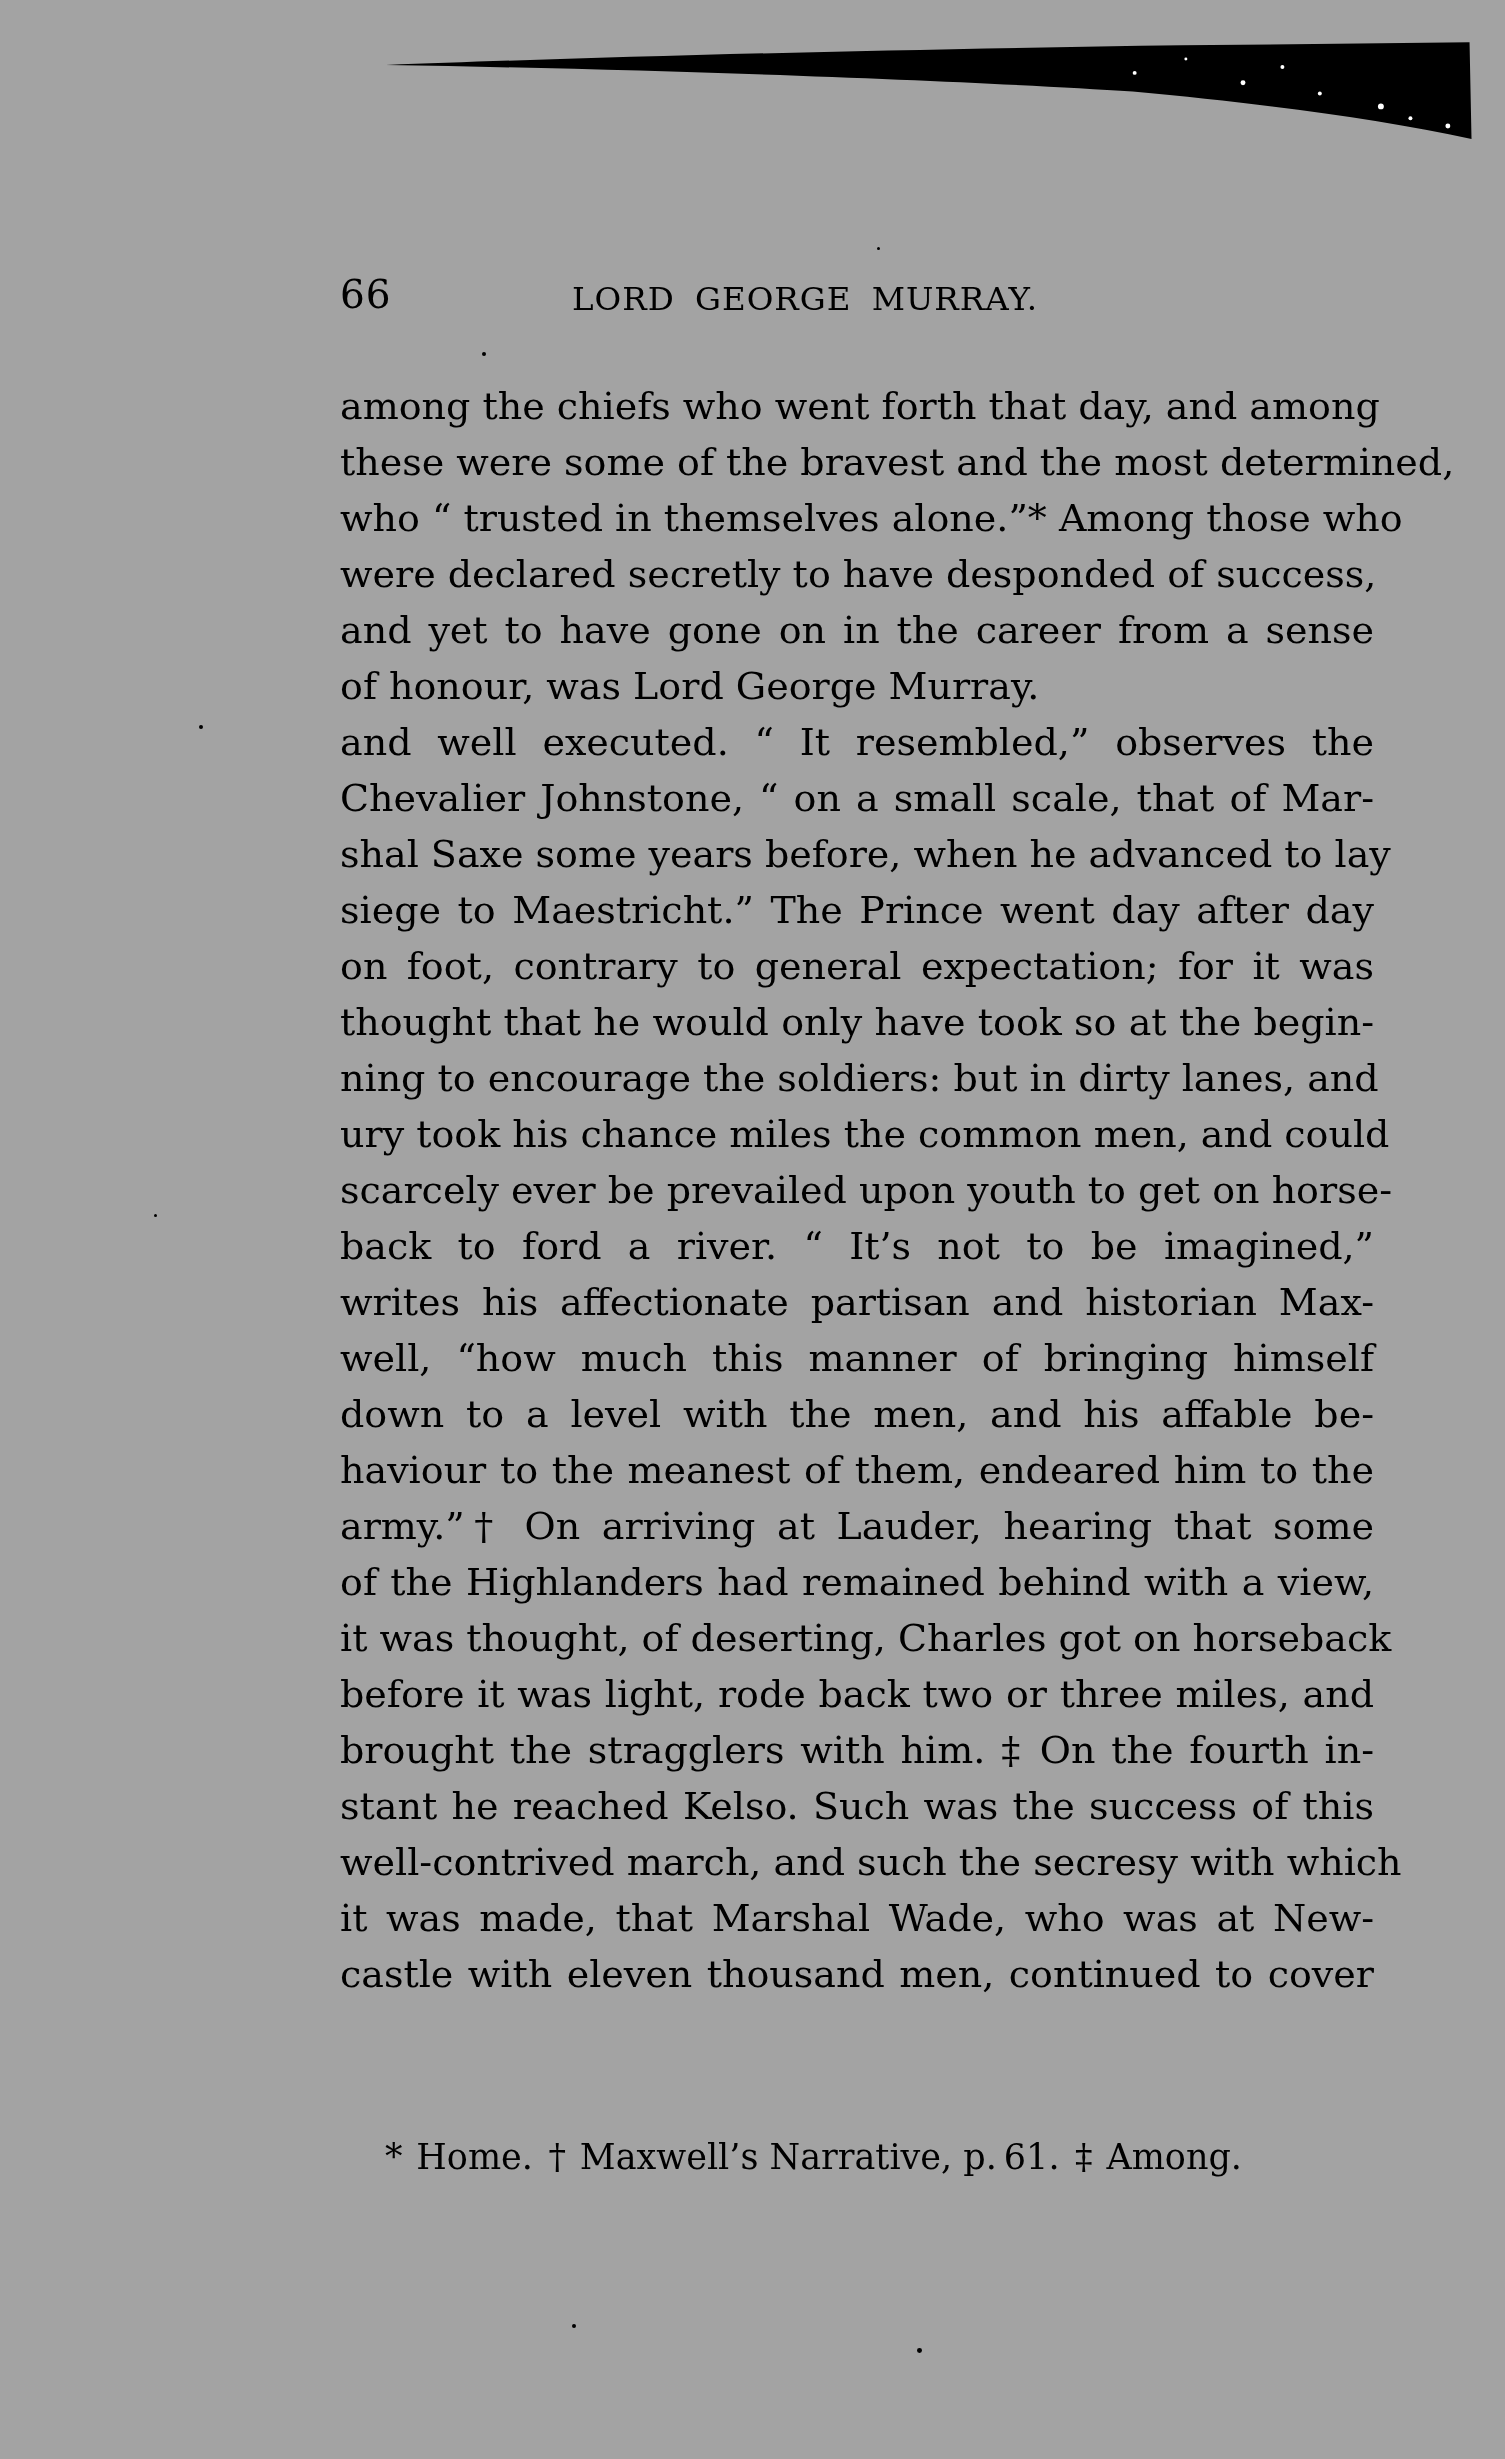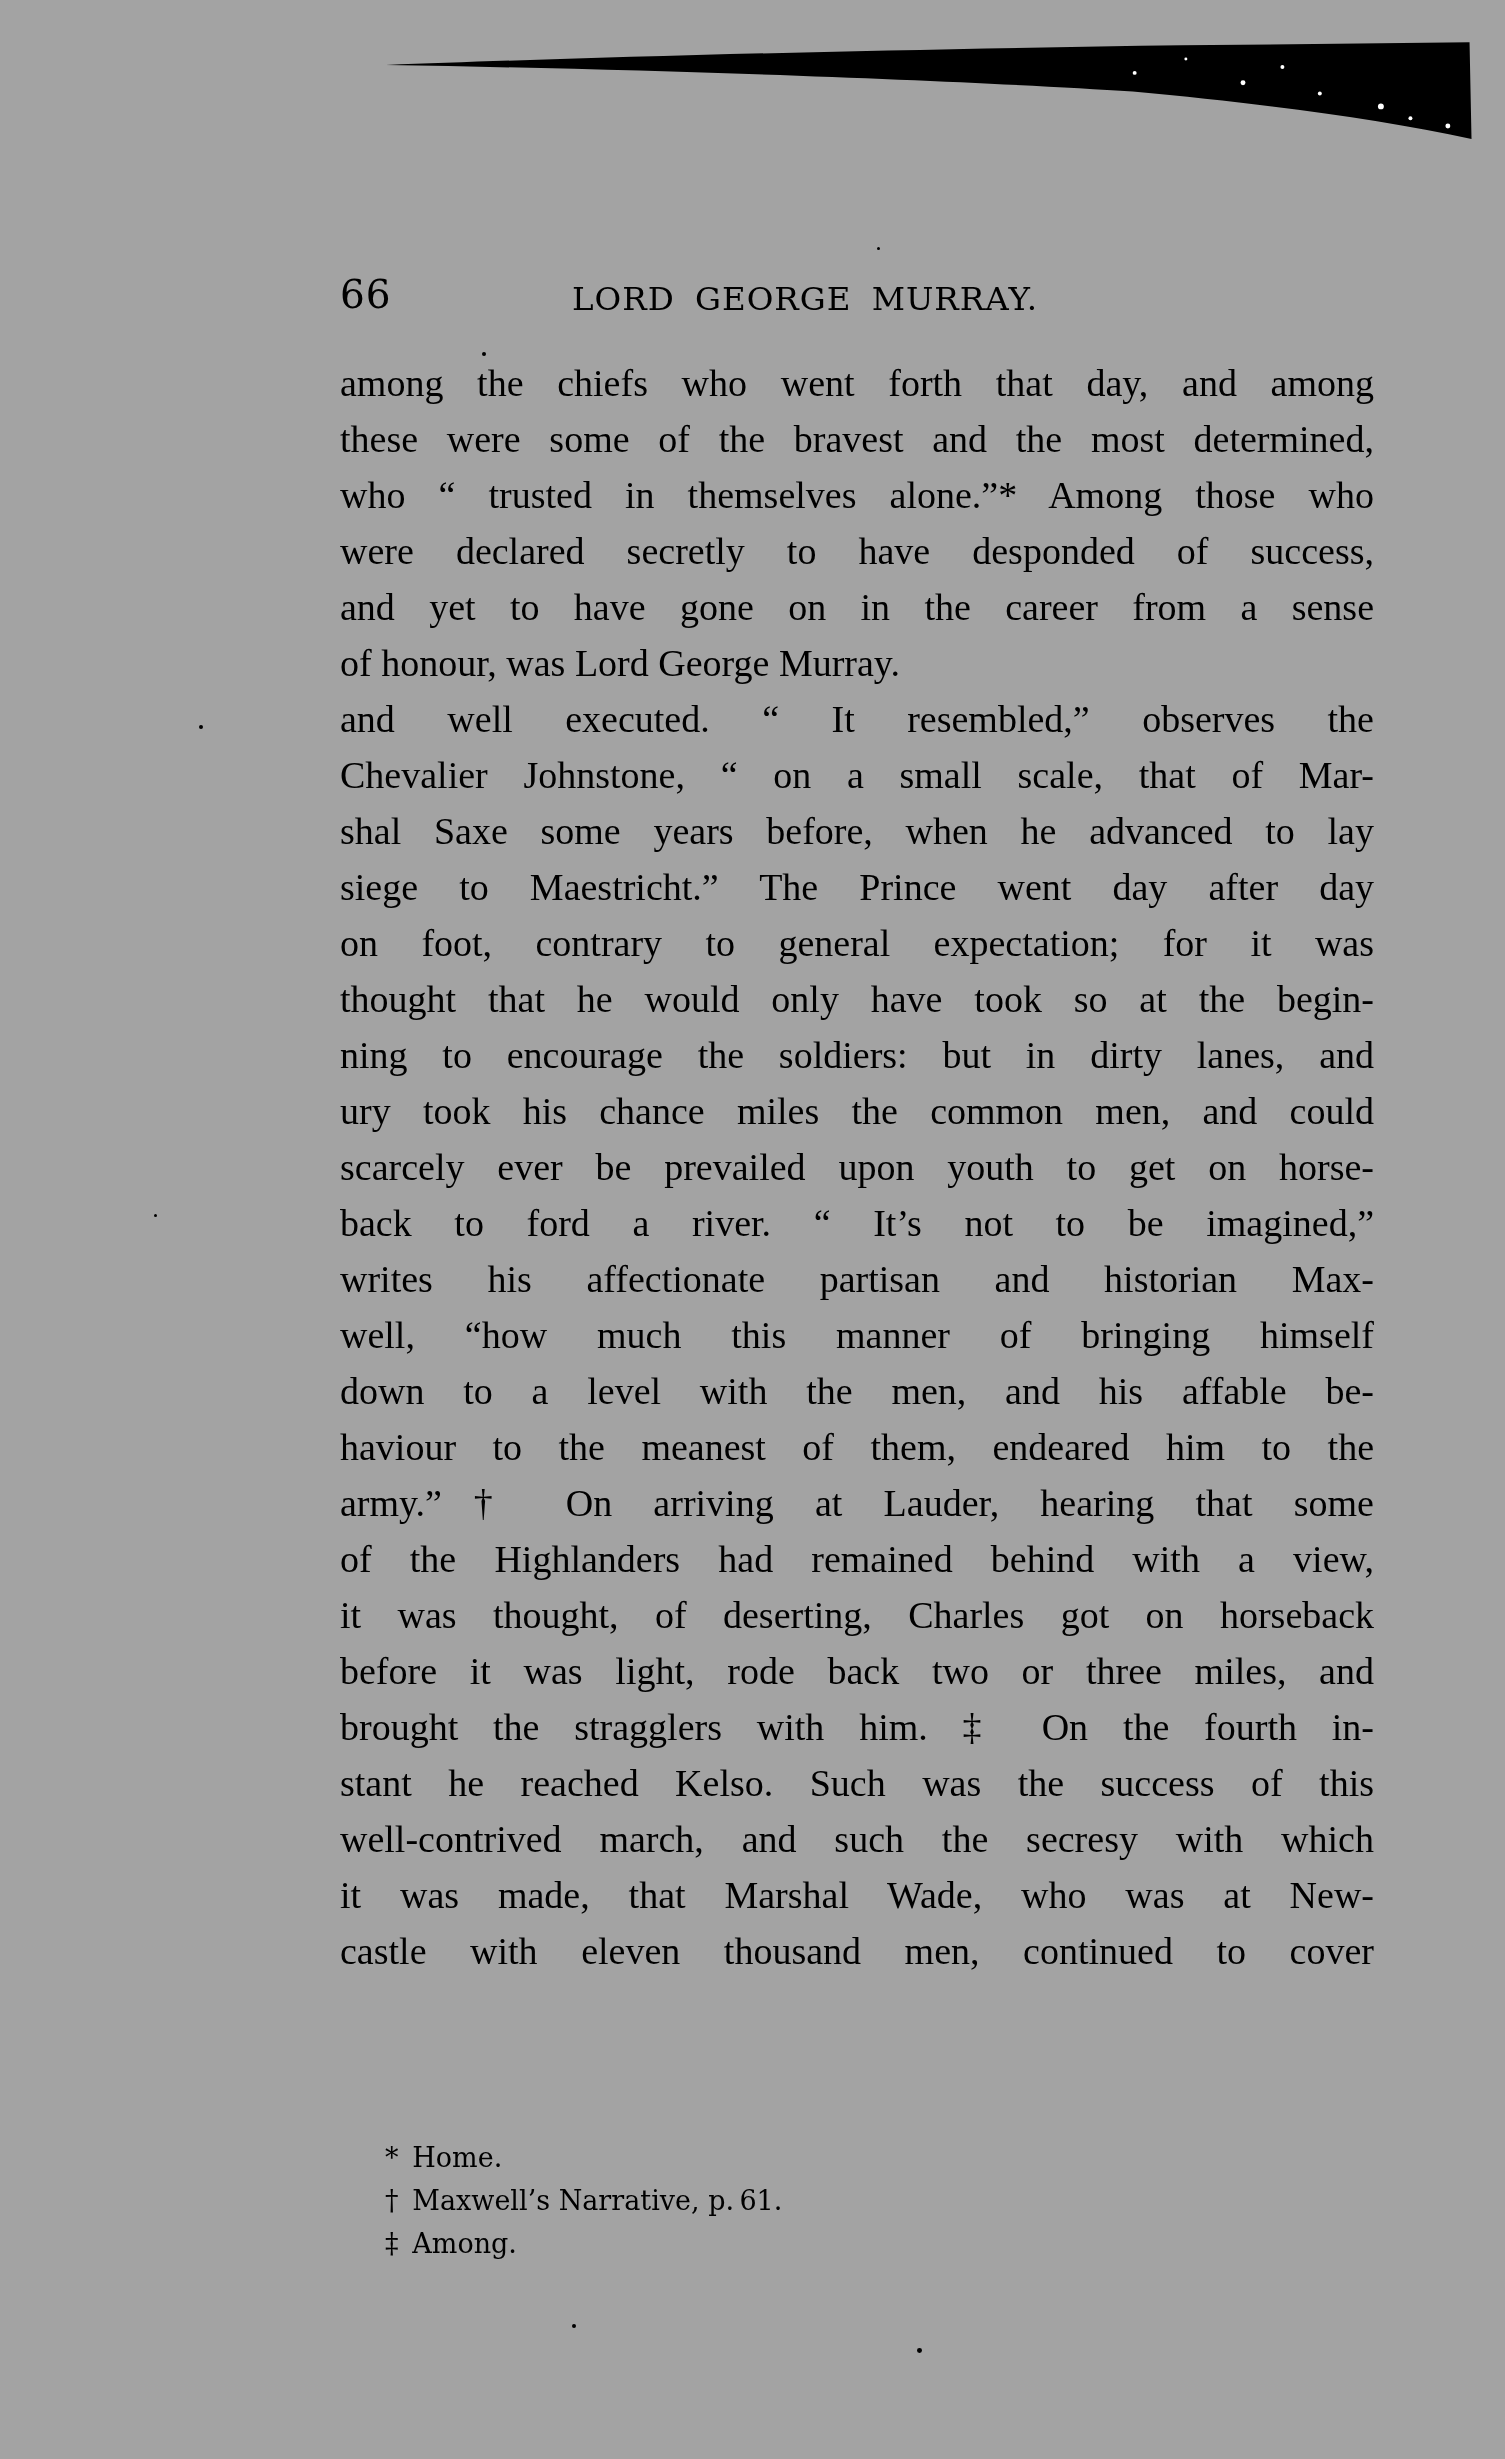--- a/index.html
+++ b/index.html
@@ -40,23 +40,22 @@
     transform: translateX(-50%);
     font-size: 32.5px;
     line-height: 35px;
     letter-spacing: 1px;
     word-spacing: 8.9px;
     white-space: nowrap;
   }
   .body-text {
     position: absolute;
     left: 340px;
-    top: 355px;
+    top: 378px;
     width: 1034px;
-    font-family: Liberation Serif, serif;
   }
   .body-text .line {
     font-size: 38px;
     line-height: 56px;
     height: 56px;
     white-space: nowrap;
     text-align: justify;
     text-align-last: justify;
   }
   .body-text .line.indent {
@@ -66,23 +65,22 @@
     text-align: right;
     text-align-last: left;
   }
   .footnotes {
     position: absolute;
     left: 385px;
     top: 2136px;
     width: 857px;
     display: flex;
     justify-content: space-between;
-    font-size: 27px;
+    font-size: 35px;
     line-height: 43px;
-    flex-direction: column;
   }
   .footnote .marker {
     margin-right: 13.8px;
   }
   .ink-speck {
     position: absolute;
     background: #000;
     border-radius: 50%;
     pointer-events: none;
   }

